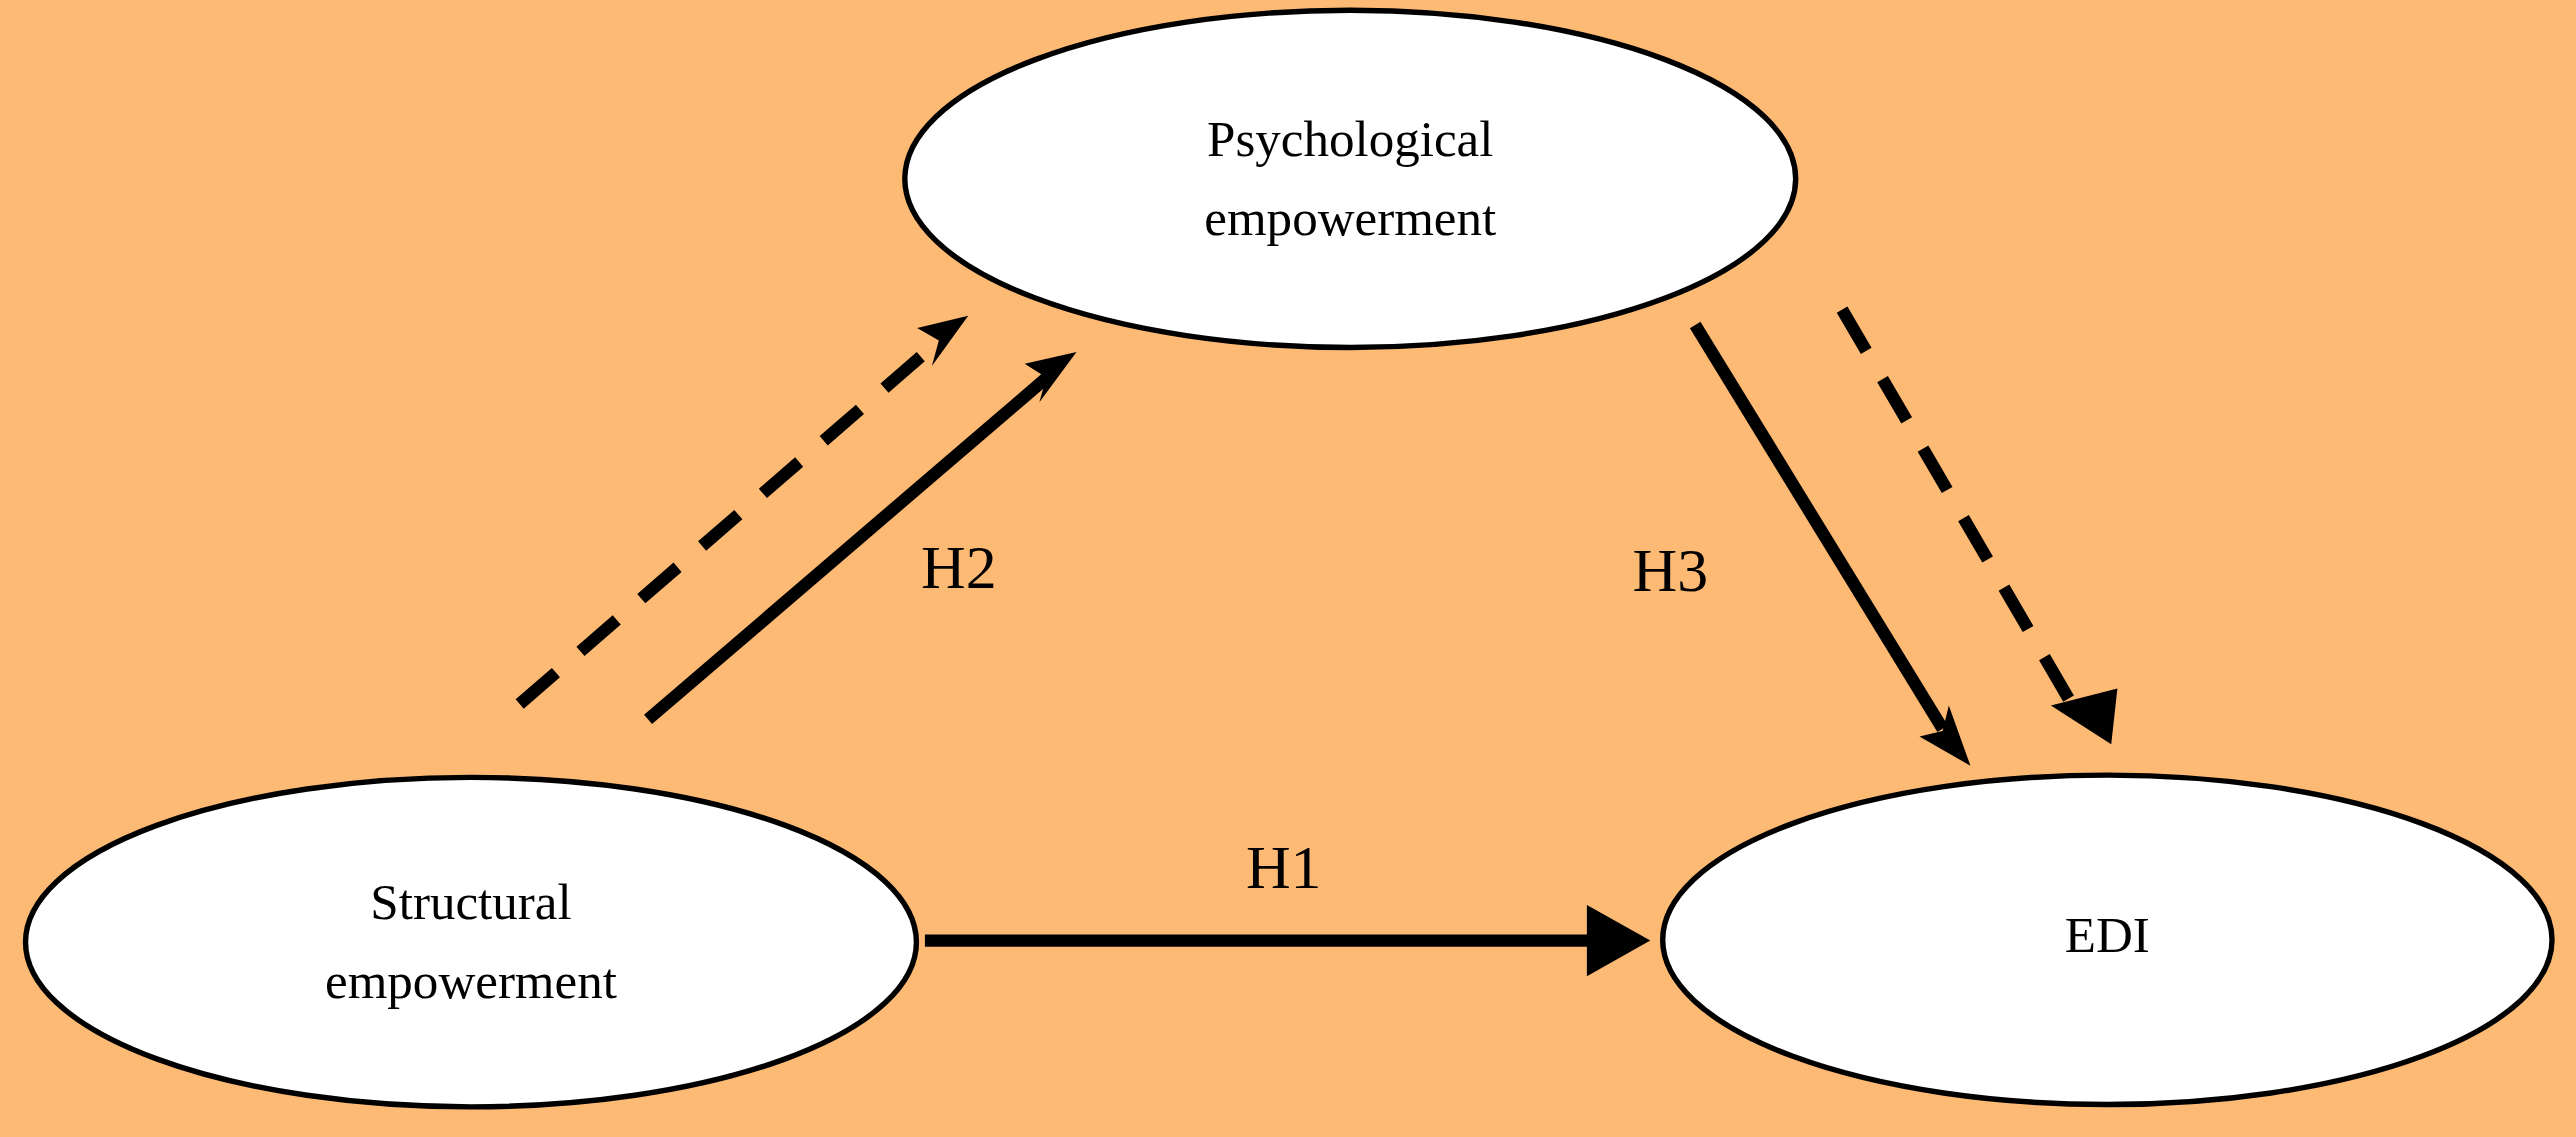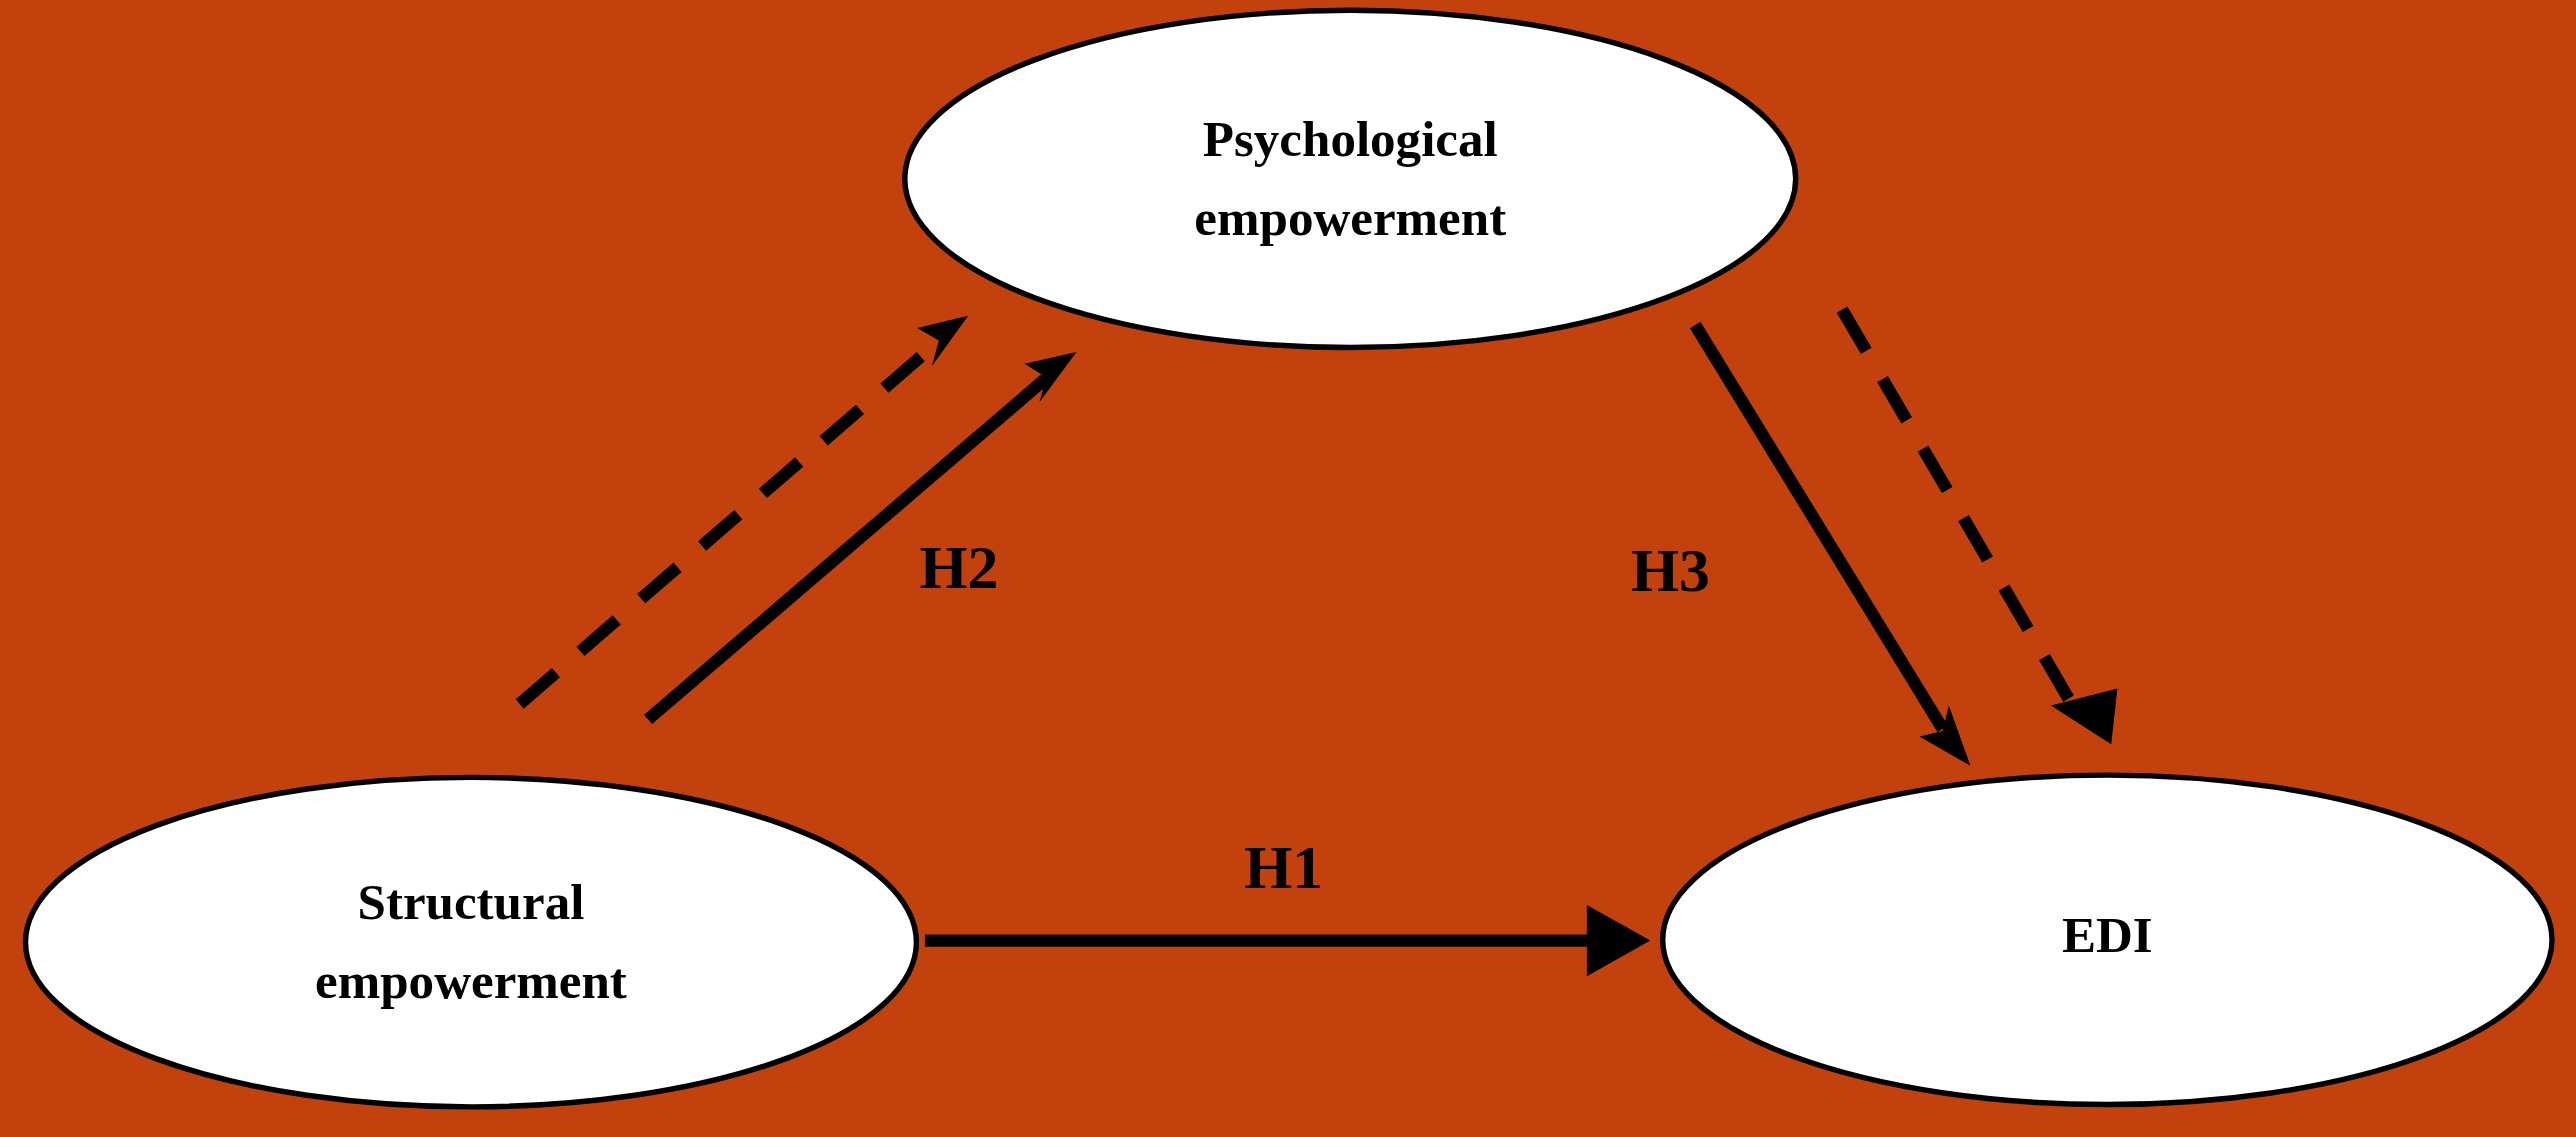--- a/index.html
+++ b/index.html
@@ -4,24 +4,23 @@
 <style>
   html, body {
     margin: 0;
     padding: 0;
     background: #ffffff;
   }
   #diagram-root {
     position: relative;
     width: 2576px;
     height: 1138px;
-    background: #c2410c;
+    background: #fdba74;
     overflow: hidden;
     font-family: "Liberation Serif", "DejaVu Serif", serif;
-    font-weight: bold;
   }
   #diagram-svg {
     position: absolute;
     left: 0;
     top: 0;
     width: 2576px;
     height: 1138px;
     display: block;
   }
   .node-ellipse {

